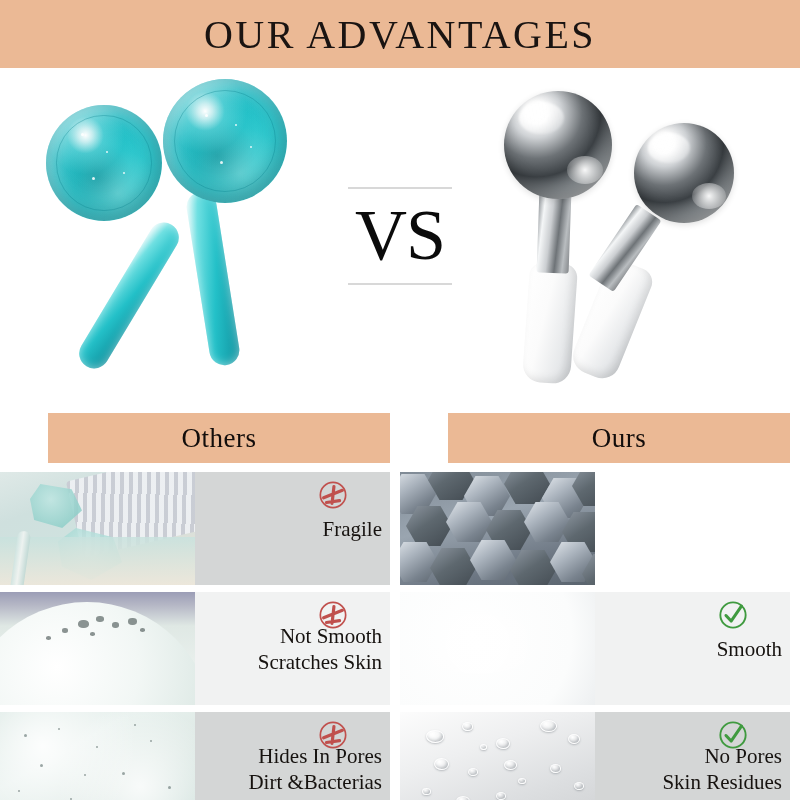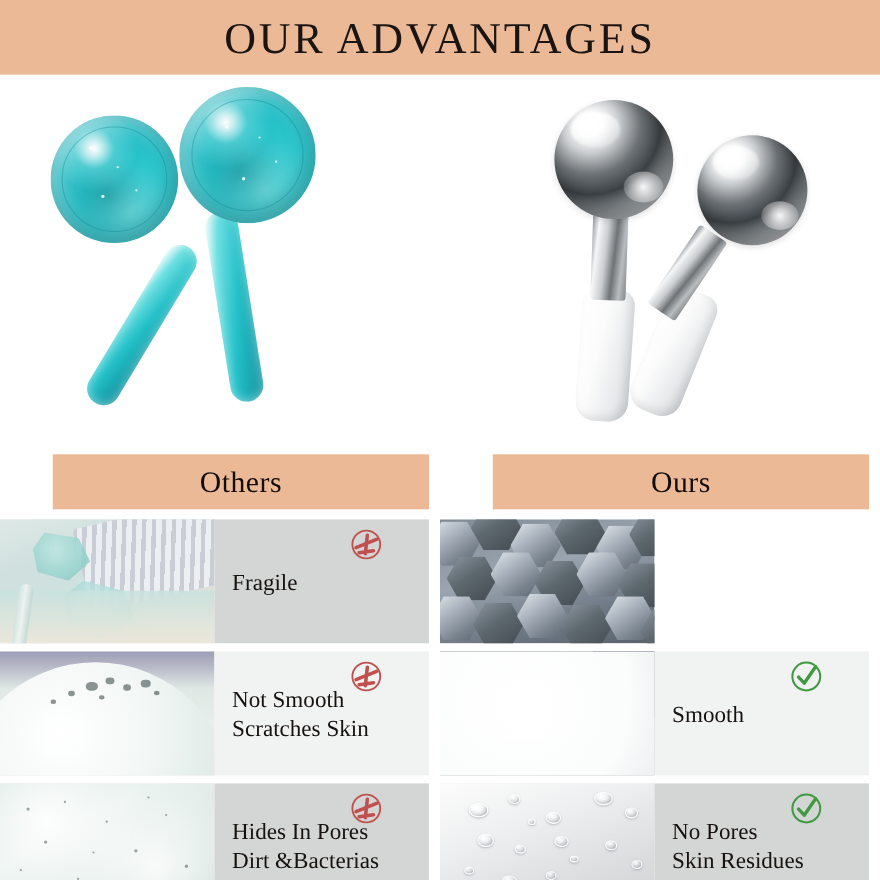--- a/index.html
+++ b/index.html
@@ -185,20 +185,21 @@
     flex-direction: column;
     justify-content: center;
   }
   .row.light .row-text { background: #f1f2f2; }
   .row-line {
     font-family: "Liberation Serif", serif;
     font-size: 21px;
     line-height: 26px;
     color: #16120f;
     white-space: nowrap;
+    text-align: right;
   }
 
   
   .mark {
     position: absolute;
     top: 8px; right: 42px;
     width: 30px; height: 30px;
   }
   .mark svg { display: block; width: 30px; height: 30px; }
 
@@ -333,20 +334,25 @@
         </div>
         <div class="ice-ball" style="left:153px; top:6px; width:124px; height:124px;">
           <span class="ice-spark" style="left:34%; top:28%; width:3px; height:3px;"></span>
           <span class="ice-spark" style="left:58%; top:36%; width:2px; height:2px;"></span>
           <span class="ice-spark" style="left:46%; top:66%; width:3px; height:3px;"></span>
           <span class="ice-spark" style="left:70%; top:54%; width:2px; height:2px;"></span>
         </div>
       </div>
     </div>
 
+    <div class="vs-block">
+      <div class="vs-rule"></div>
+      <div class="vs-text">VS</div>
+      <div class="vs-rule"></div>
+    </div>
 
     <div class="hero-right">
       <div class="globe-wrap">
         <div class="white-handle" style="left:66px; top:190px; width:48px; height:120px; transform:rotate(4deg);"></div>
         <div class="white-handle" style="left:128px; top:188px; width:48px; height:118px; transform:rotate(22deg);"></div>
         <div class="steel-neck" style="left:78px; top:118px; width:32px; height:82px; transform:rotate(2deg);"></div>
         <div class="steel-neck" style="left:150px; top:132px; width:30px; height:86px; transform:rotate(34deg);"></div>
         <div class="steel-ball" style="left:44px; top:18px; width:108px; height:108px;"></div>
         <div class="steel-ball" style="left:174px; top:50px; width:100px; height:100px;"></div>
       </div>

